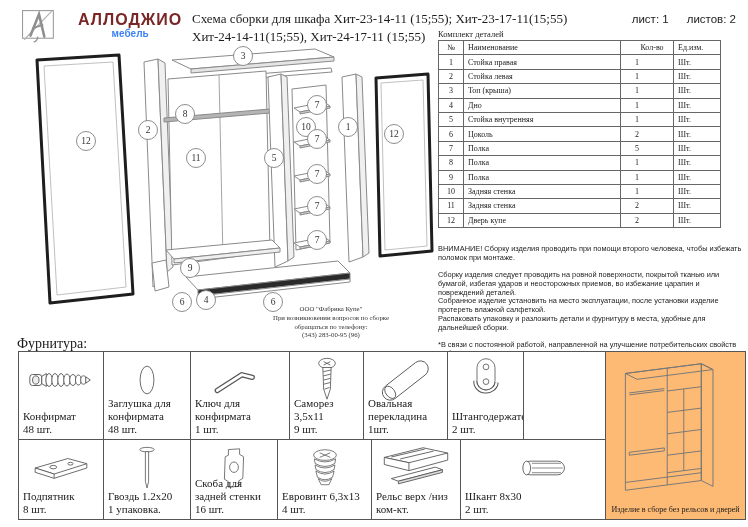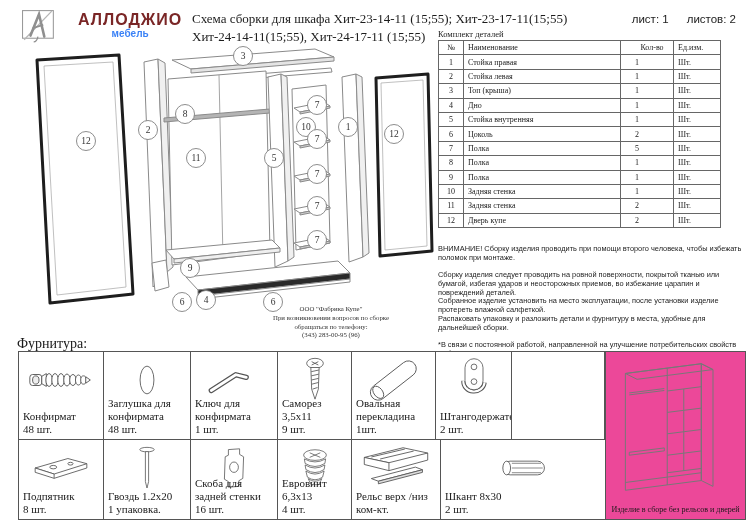--- a/index.html
+++ b/index.html
@@ -37,36 +37,36 @@
   
   .hw-heading{position:absolute;left:17px;top:336px;font-size:14px;}
   .hw-grid{position:absolute;left:18px;top:351px;}
   .hw-row{display:flex;}
   .hw-cell{position:relative;border:1px solid #555;box-sizing:border-box;background:#fff;}
   .hw-cell + .hw-cell{margin-left:-1px;}
   .hw-row1 .hw-cell{height:89px;}
   .hw-row2 .hw-cell{height:81px;margin-top:-1px;}
   .hw-row1 .hw-cell:nth-child(1){width:86px}
   .hw-row1 .hw-cell:nth-child(2){width:88px}
-  .hw-row1 .hw-cell:nth-child(3){width:88px}
+  .hw-row1 .hw-cell:nth-child(3){width:100px}
   .hw-row1 .hw-cell:nth-child(4){width:75px}
   .hw-row1 .hw-cell:nth-child(5){width:85px}
   .hw-row1 .hw-cell:nth-child(6){width:77px}
   .hw-row1 .hw-cell:nth-child(7){width:94px}
   .hw-row2 .hw-cell:nth-child(1){width:86px}
   .hw-row2 .hw-cell:nth-child(2){width:88px}
   .hw-row2 .hw-cell:nth-child(3){width:88px}
-  .hw-row2 .hw-cell:nth-child(4){width:75px}
+  .hw-row2 .hw-cell:nth-child(4){width:95px}
   .hw-row2 .hw-cell:nth-child(5){width:90px}
   .hw-row2 .hw-cell:nth-child(6){width:166px}
   .hw-icon{position:absolute;top:2px;left:0;right:0;height:52px;
            display:flex;align-items:center;justify-content:center;}
   .hw-label{position:absolute;left:4px;right:2px;bottom:3px;font-size:11px;line-height:1.18;margin-top:6px;}
   .assembled-cell{position:absolute;left:605px;top:351px;width:141px;height:169px;
-                  border:1px solid #555;box-sizing:border-box;background:#ec4899;}
+                  border:1px solid #555;box-sizing:border-box;background:#fdba74;}
   .assembled-cell svg{display:block;margin:2px auto 0;}
   .assembled-caption{position:absolute;left:0;right:0;bottom:5px;text-align:center;font-size:8px;}
 </style>
 </head>
 <body>
 
 <div class="page">
 
   <div class="logo">
     <svg class="logo-mark" viewBox="0 0 34 32">

